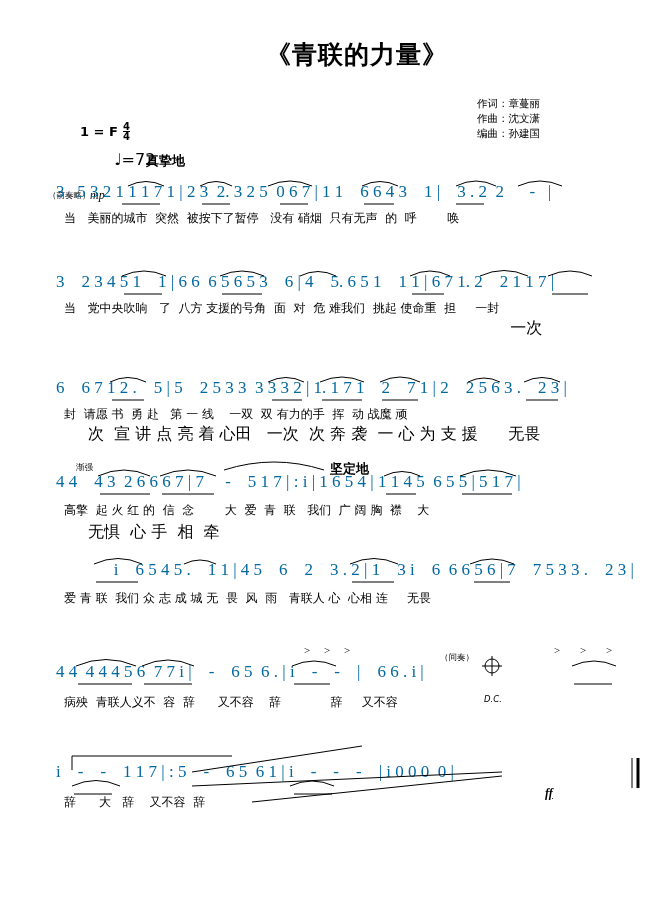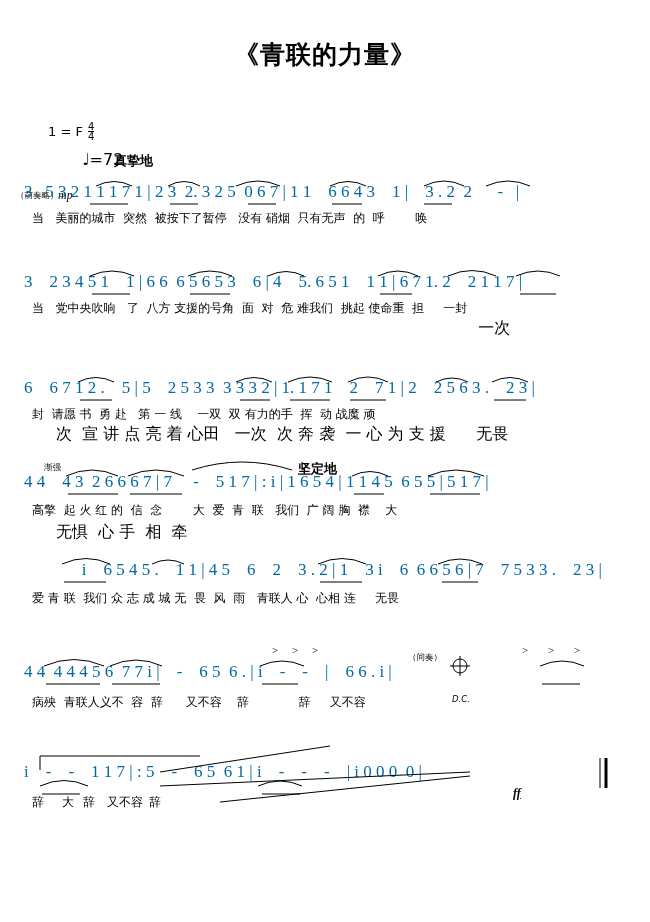--- a/index.html
+++ b/index.html
@@ -13,20 +13,21 @@
     font-family: "Liberation Serif", serif;
     color: #111;
     position: relative;
     overflow: hidden;
   }
   .page {
     position: relative;
     width: 552px;
     height: 922px;
     background: #fff;
+    margin-left: 32px;
   }
   
   .title {
     position: absolute;
     top: 38px;
     left: 0;
     width: 650px;
     text-align: center;
     font-family: "DejaVu Sans", sans-serif;
     font-size: 25px;
@@ -48,20 +49,21 @@
   
   .keyblock {
     position: absolute;
     top: 122px;
     left: 48px;
     font-family: "DejaVu Sans", sans-serif;
     font-size: 13px;
     color: #000;
     display: flex;
     align-items: center;
+    font-weight: bold;
   }
   .keyblock .meter {
     display: inline-block;
     margin-left: 5px;
     font-size: 10px;
     line-height: 9px;
     text-align: center;
     vertical-align: middle;
   }
   .meter .num { display: block; }
@@ -137,20 +139,25 @@
     pointer-events: none;
   }
 </style>
 </head>
 <body>
 
 <div class="page">
 
   <div class="title">《青联的力量》</div>
 
+  <div class="credits">
+    <div>作词：章蔓丽</div>
+    <div>作曲：沈文潇</div>
+    <div>编曲：孙建国</div>
+  </div>
 
   <div class="keyblock">
     <span>1 = F</span>
     <span class="meter">
       <span class="num">4</span>
       <span class="den">4</span>
     </span>
   </div>
 
   <div class="tempo">♩=72</div>
@@ -195,21 +202,21 @@
   <div class="smalltag" style="top:652px; left:408px;">（间奏）</div>
   <div class="smalltag" style="top:694px; left:452px; font-style:italic;">D.C.</div>
 
   <div class="system" style="top:662px;">
     <div class="notes" style="top:0px;">4 4  4 4 4 5 6  7 7 i |    -    6 5  6 . | i    -    -    |    6 6 . i |</div>
     <div class="lyrics" style="top:32px;">病殃  青联人义不  容  辞      又不容    辞             辞     又不容</div>
   </div>
 
   <div class="system" style="top:762px;">
     <div class="notes" style="top:0px;">i    -    -    1 1 7 | : 5    -    6 5  6 1 | i    -    -    -    | i 0 0 0  0 |</div>
-    <div class="lyrics" style="top:32px;font-family:Liberation Serif, serif;">辞      大   辞    又不容  辞</div>
+    <div class="lyrics" style="top:32px;">辞      大   辞    又不容  辞</div>
   </div>
 
   <div class="dyn" style="top:786px; left:513px; font-weight:bold; font-size:12px;text-decoration:underline;">ff</div>
 
   <svg class="overlay" viewBox="0 0 650 922">
 
     <path d="M96 186 q18 -9 36 0" stroke="#000" fill="none" stroke-width="1"></path>
     <path d="M168 186 q16 -9 32 0" stroke="#000" fill="none" stroke-width="1"></path>
     <path d="M236 186 q22 -10 44 0" stroke="#000" fill="none" stroke-width="1"></path>
     <path d="M330 186 q18 -9 36 0" stroke="#000" fill="none" stroke-width="1"></path>

